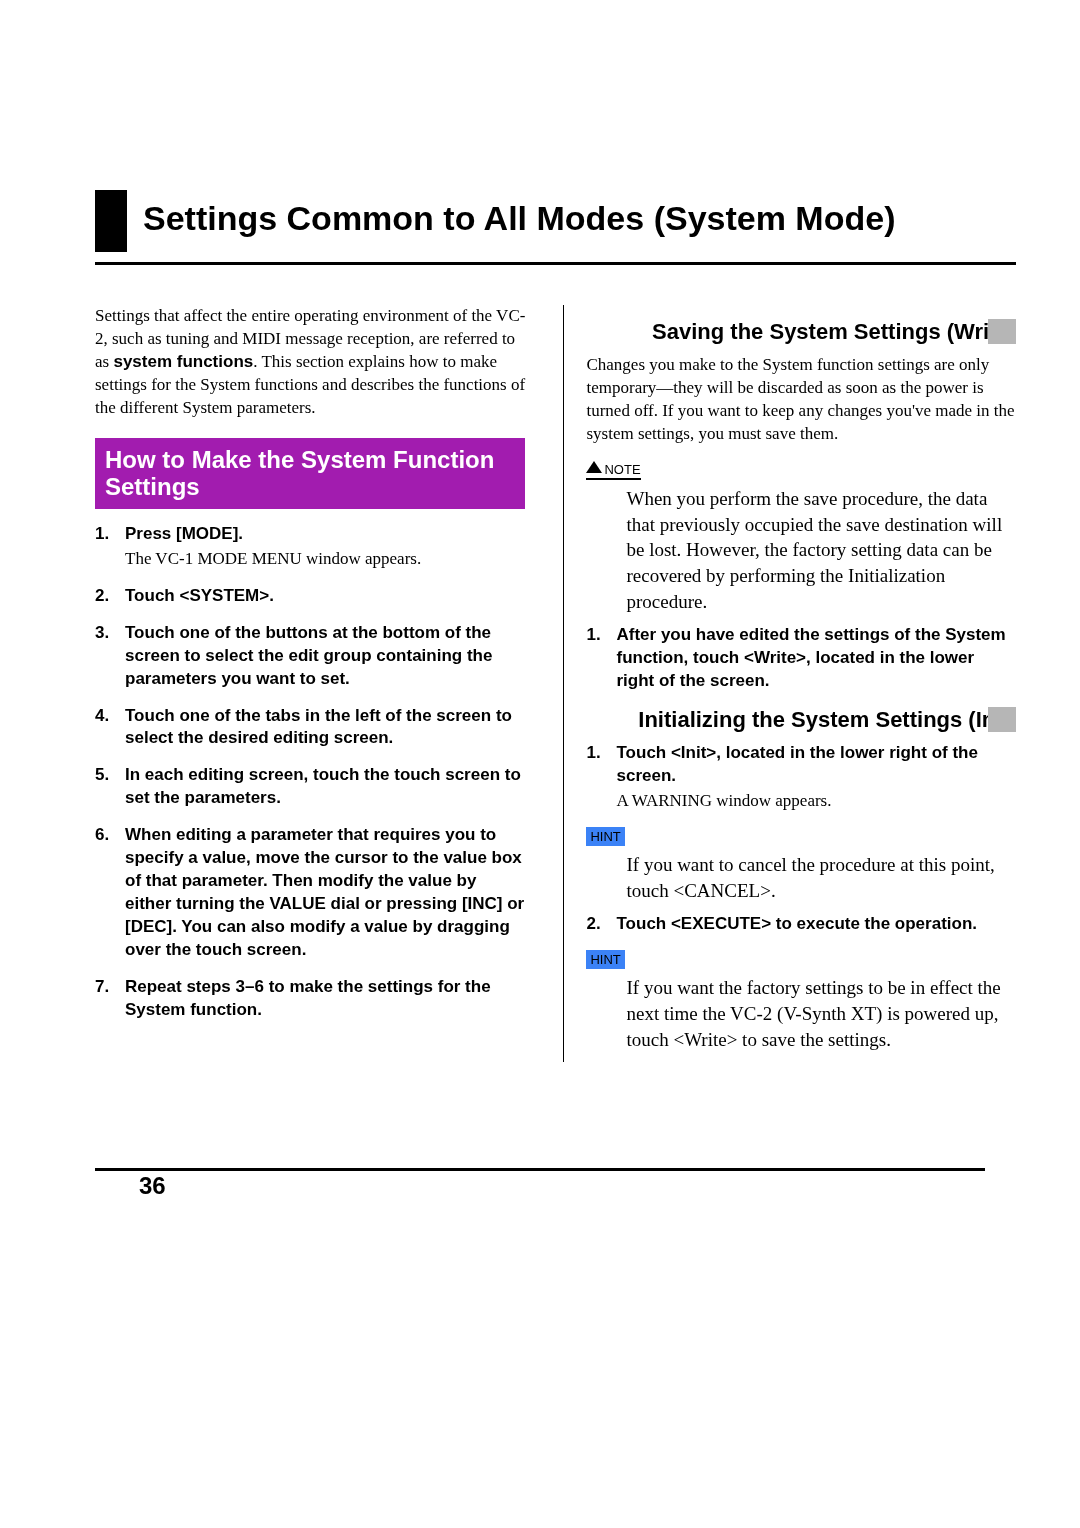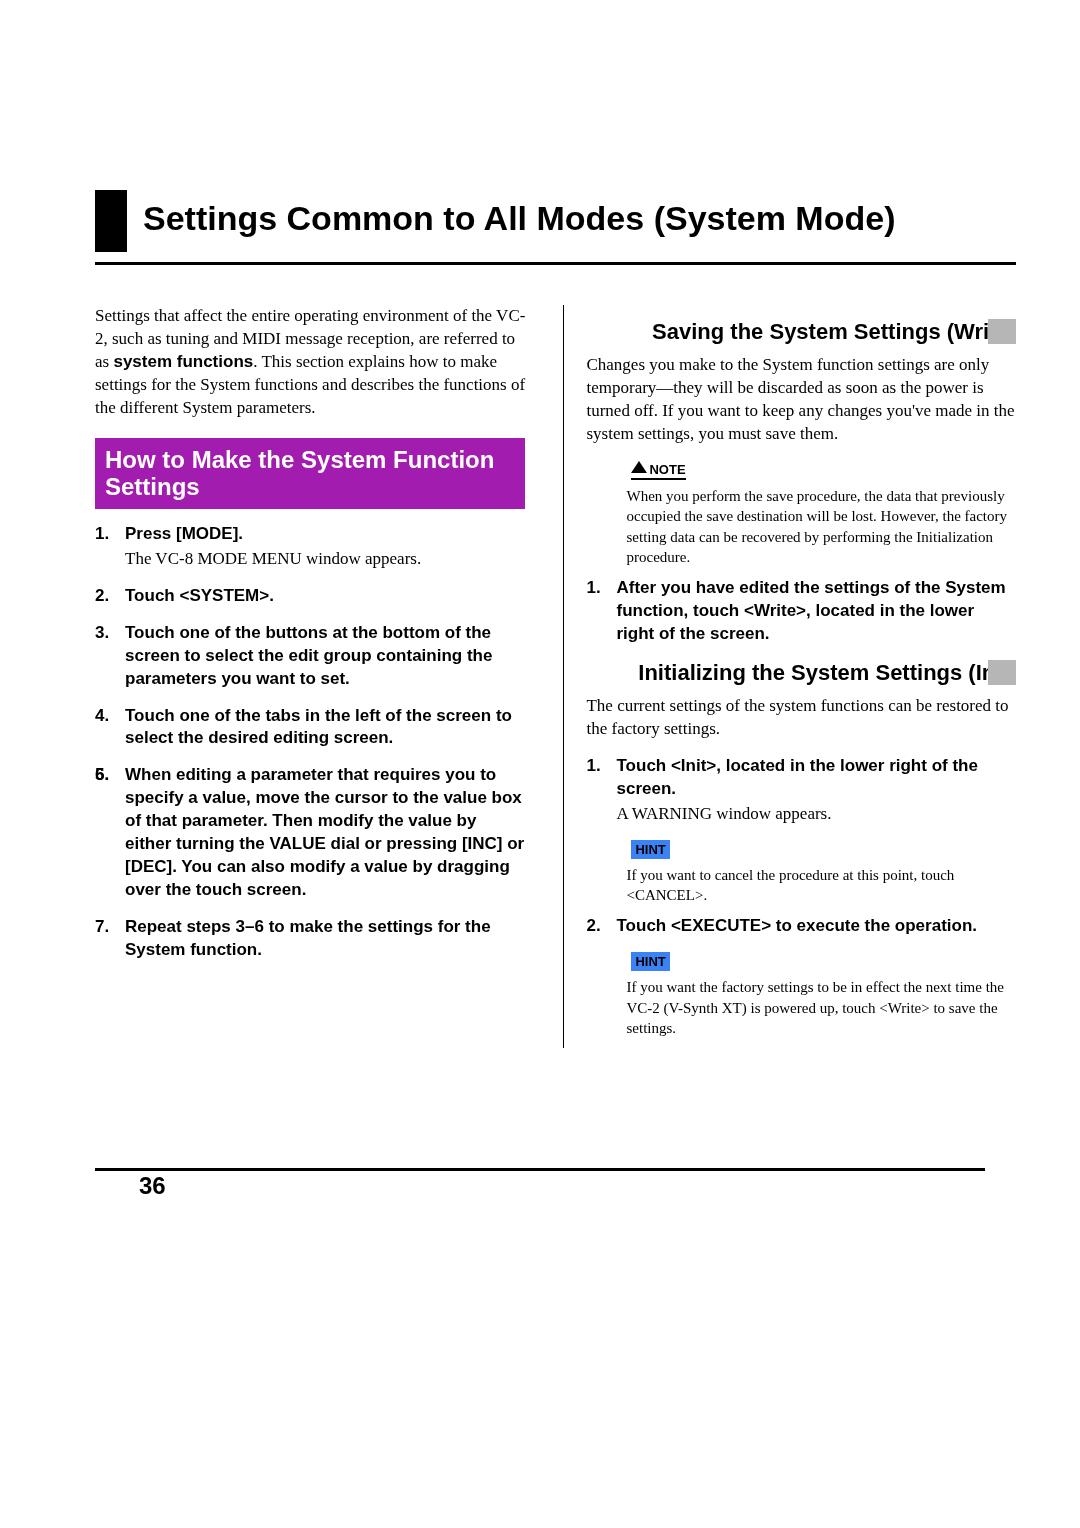--- a/index.html
+++ b/index.html
@@ -119,46 +119,45 @@
     font-weight: 400;
     display: block;
     margin-top: 2px;
   }
   .callout {
     margin: 10px 0 6px 0;
   }
   .callout-label {
     display: inline-block;
     font-family: Arial, Helvetica, sans-serif;
-    font-weight: 700;
+    font-weight: 400;
     font-size: 13px;
     border-bottom: 2px solid #000;
     padding-bottom: 1px;
     position: relative;
-    margin-left: 45px;
   }
   .callout-label.note::before {
     content: "";
     display: inline-block;
     width: 0;
     height: 0;
     border-left: 8px solid transparent;
     border-right: 8px solid transparent;
     border-bottom: 12px solid #000;
     margin-right: 2px;
     vertical-align: -1px;
     transform: translateY(-2px);
   }
   .callout-label.hint {
     background: #3b82f6;
     border-bottom: none;
     padding: 2px 4px;
   }
   .callout-text {
-    font-size: 15px;
+    font-size: 19px;
     line-height: 1.35;
     margin: 6px 0 10px 40px;
   }
   .footer-rule {
     position: absolute;
     left: 95px;
     right: 95px;
     top: 1160px;
     border: none;
     border-top: 3px solid #000;
@@ -188,25 +187,25 @@
   <div class="columns">
 
     <div class="col col-left">
       <p class="body">
         <span>Settings that affect the entire operating environment of the VC-2, such as tuning and MIDI message reception, are referred to as </span><b class="sf">system functions</b><span>. This section explains how to make settings for the System functions and describes the functions of the different System parameters.</span>
       </p>
 
       <div class="section-head">How to Make the System Function Settings</div>
 
       <ol class="steps">
-        <li><span class="num">1.</span><span class="step-title">Press [MODE].</span><span class="step-body">The VC-8 MODE MENU window appears.</span></li>
+        <li><span class="num">1.</span><span class="step-title">Press [MODE].</span><span class="step-body">The VC-1 MODE MENU window appears.</span></li>
         <li><span class="num">2.</span><span class="step-title">Touch &lt;SYSTEM&gt;.</span></li>
         <li><span class="num">3.</span><span class="step-title">Touch one of the buttons at the bottom of the screen to select the edit group containing the parameters you want to set.</span></li>
         <li><span class="num">4.</span><span class="step-title">Touch one of the tabs in the left of the screen to select the desired editing screen.</span></li>
-        <li><span class="num">5.</span></li>
+        <li><span class="num">5.</span><span class="step-title">In each editing screen, touch the touch screen to set the parameters.</span></li>
         <li><span class="num">6.</span><span class="step-title">When editing a parameter that requires you to specify a value, move the cursor to the value box of that parameter. Then modify the value by either turning the VALUE dial or pressing [INC] or [DEC]. You can also modify a value by dragging over the touch screen.</span></li>
         <li><span class="num">7.</span><span class="step-title">Repeat steps 3–6 to make the settings for the System function.</span></li>
       </ol>
     </div>
 
     <div class="col col-right">
 
       <div class="subsection-head">
         <span>Saving the System Settings (Write)</span>
         <span class="greybar"></span>
@@ -221,21 +220,20 @@
 
       <ol class="steps">
         <li><span class="num">1.</span><span class="step-title">After you have edited the settings of the System function, touch &lt;Write&gt;, located in the lower right of the screen.</span></li>
       </ol>
 
       <div class="subsection-head">
         <span>Initializing the System Settings (Init)</span>
         <span class="greybar"></span>
       </div>
 
-      <p class="body">The current settings of the system functions can be restored to the factory settings.</p>
 
       <ol class="steps">
         <li><span class="num">1.</span><span class="step-title">Touch &lt;Init&gt;, located in the lower right of the screen.</span><span class="step-body">A WARNING window appears.</span></li>
       </ol>
 
       <div class="callout">
         <span class="callout-label hint">HINT</span>
         <div class="callout-text">If you want to cancel the procedure at this point, touch &lt;CANCEL&gt;.</div>
       </div>
 

